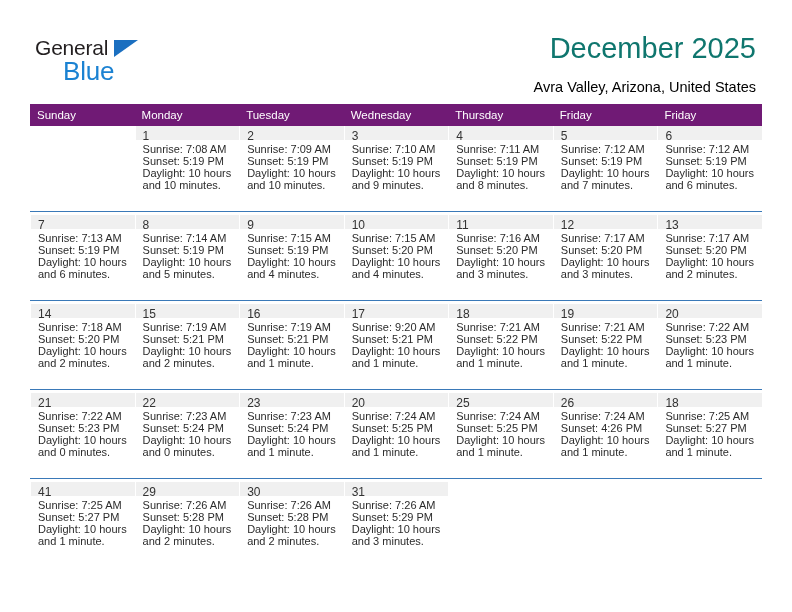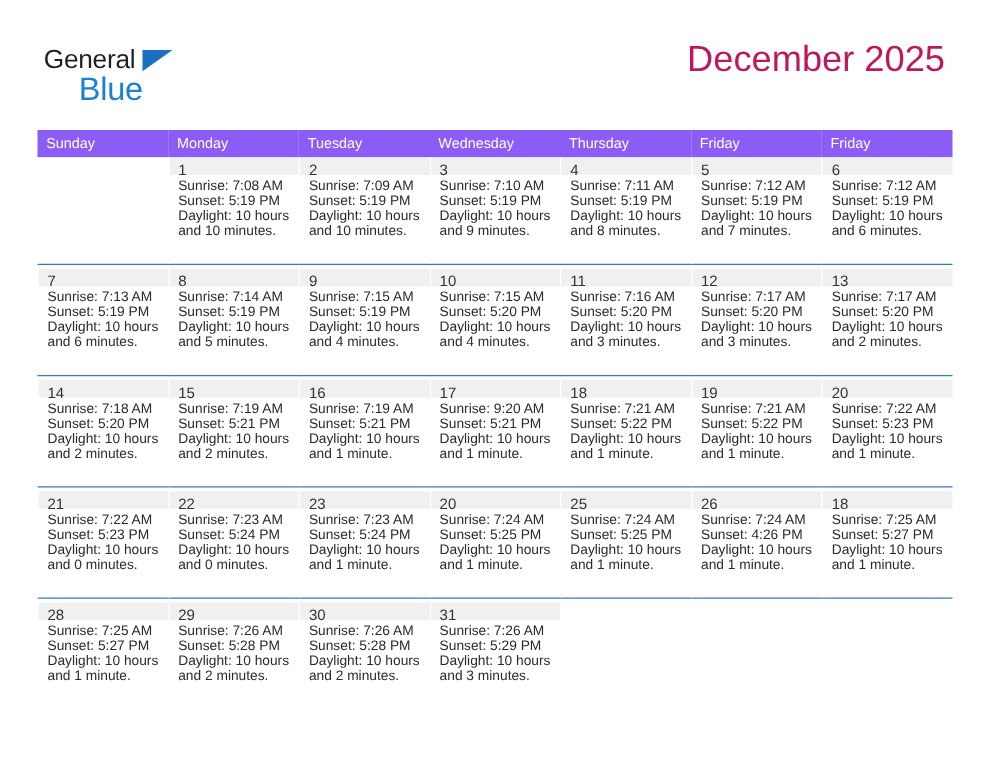--- a/index.html
+++ b/index.html
@@ -62,21 +62,21 @@
     letter-spacing: -0.2px;
     color: #1b82d2;
     font-family: "Liberation Sans", sans-serif;
   }
 
   .title {
     position: absolute;
     right: 36px;
     top: 32px;
     font-size: 29px;
-    color: #be185d;
+    color: #0f766e;
     text-align: right;
     white-space: nowrap;
     font-weight: normal;
   }
   .subtitle {
     position: absolute;
     right: 36px;
     top: 79px;
     font-size: 14.5px;
     color: #000000;
@@ -87,21 +87,21 @@
   
   .cal {
     position: absolute;
     left: 30px;
     top: 104px;
     width: 732px;
     border-collapse: collapse;
     table-layout: fixed;
   }
   .cal th {
-    background: #8b5cf6;
+    background: #701a75;
     color: #ffffff;
     font-size: 11.5px;
     font-weight: normal;
     text-align: left;
     padding: 5px 0 5px 7px;
     height: 12px;
     border: none;
   }
   .cal td {
     width: 104.57px;
@@ -151,20 +151,21 @@
 
 <div class="page">
 
   <div class="top">
     <div class="logo">
       <span class="logo-general">General</span>
       <span class="logo-tri"></span>
       <span class="logo-blue">Blue</span>
     </div>
     <div class="title">December 2025</div>
+    <div class="subtitle">Avra Valley, Arizona, United States</div>
   </div>
 
   <table class="cal">
     <thead>
       <tr>
         <th>Sunday</th>
         <th>Monday</th>
         <th>Tuesday</th>
         <th>Wednesday</th>
         <th>Thursday</th>
@@ -515,21 +516,21 @@
           <td></td>
           <td></td>
           <td></td>
           <td></td>
           <td></td>
           <td></td>
         </tr>
         <tr>
           <td>
             <div class="cell">
-              <div class="daynum">28</div>
+              <div class="daynum">41</div>
               <div class="info">
                 <div>Sunrise: 7:25 AM</div>
                 <div>Sunset: 5:27 PM</div>
                 <div>Daylight: 10 hours</div>
                 <div>and 1 minute.</div>
               </div>
             </div>
           </td>
           <td>
             <div class="cell">

